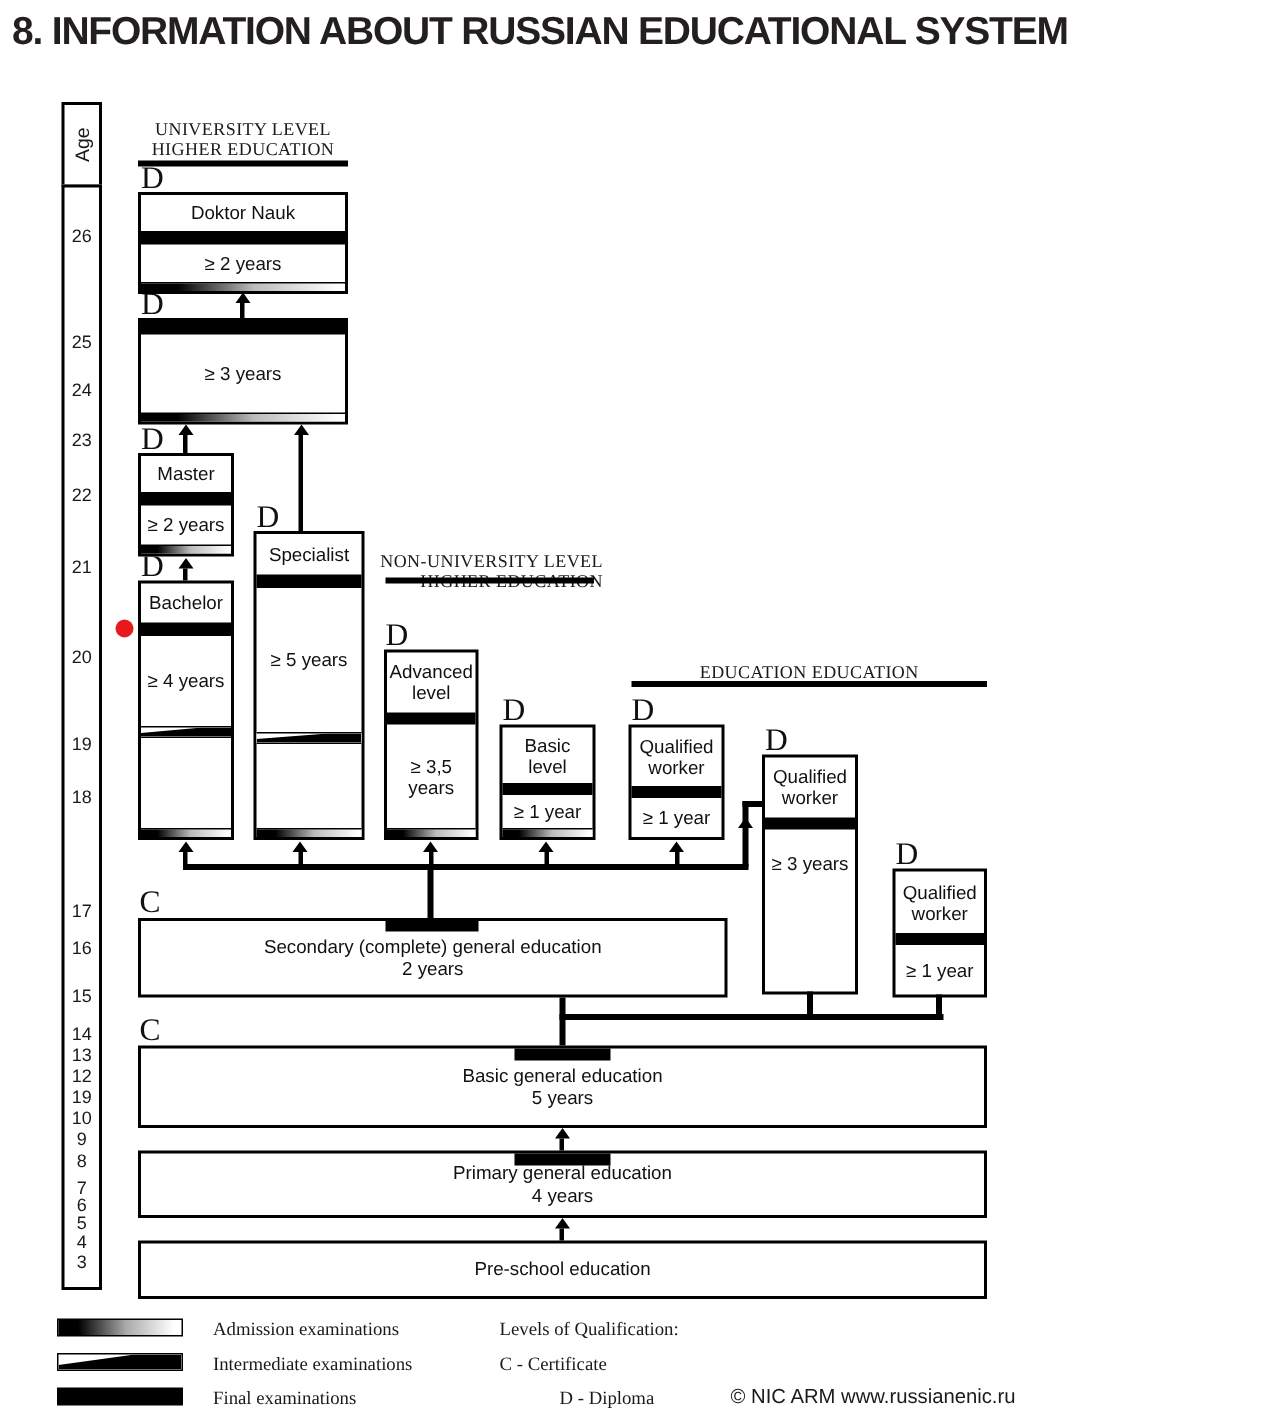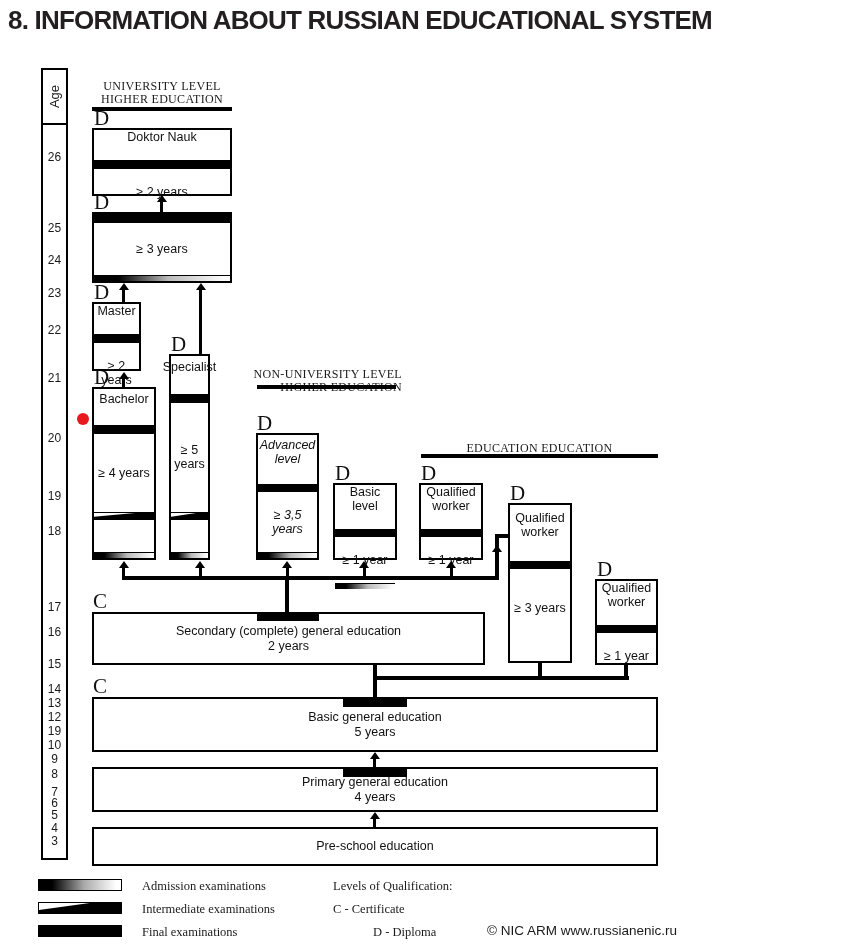--- a/index.html
+++ b/index.html
@@ -22,21 +22,21 @@
   .age-label span { transform:rotate(-90deg); font-size:13px; color:#1a1a1a; }
   .age-num { position:absolute; left:42px; width:25px; text-align:center; font-size:12px; color:#1a1a1a; }
   
   .sec-head {
     position:absolute; text-align:center;
     font-family:"Liberation Serif", serif; font-size:12px; line-height:13px; color:#1a1a1a;
     letter-spacing:0.3px;
   }
   .sec-rule { position:absolute; background:#000; height:4px; }
   
-  .pbox { position:absolute; border:2px solid #000; background:#fff; display:flex; flex-direction:column;gap:16px; }
+  .pbox { position:absolute; border:2px solid #000; background:#fff; display:flex; flex-direction:column; }
   .pbox-title, .pbox-years {
     display:flex; align-items:center; justify-content:center; text-align:center;
     font-size:12.5px; line-height:14px; color:#111; padding:0 2px;
   }
   .bar-final { background:#000; width:100%; flex:0 0 auto; }
   .bar-admission {
     width:100%; flex:0 0 auto;
     background:linear-gradient(90deg,#000 0%,#000 18%,#bbb 55%,#fdfdfd 96%);
     border-top:1px solid #000;
   }
@@ -145,46 +145,46 @@
     <div class="pbox-years spacer">≥ 2 years</div>
     <div class="bar-admission" style="height:6px"></div>
   </div>
 
   <div class="pbox" style="left:92px;top:212px;width:140px;height:71px;">
     <div class="bar-final" style="height:9px"></div>
     <div class="pbox-years spacer">≥ 3 years</div>
     <div class="bar-admission" style="height:6px"></div>
   </div>
 
-  <div class="pbox" style="left:92px;top:302px;width:49px;height:69px;">
+  <div class="pbox" style="left:92px;top:302px;width:64px;height:69px;">
     <div class="pbox-title" style="height:24px">Master</div>
     <div class="bar-final" style="height:9px"></div>
     <div class="pbox-years spacer">≥ 2 years</div>
     <div class="bar-admission" style="height:6px"></div>
   </div>
 
-  <div class="pbox" style="left:169px;top:354px;width:41px;height:206px;">
+  <div class="pbox" style="left:169px;top:354px;width:74px;height:206px;">
     <div class="pbox-title" style="height:27px">Specialist</div>
     <div class="bar-final" style="height:9px"></div>
     <div class="pbox-years" style="height:96px">≥ 5 years</div>
     <div class="bar-intermediate" style="height:8px"></div>
     <div class="spacer"></div>
     <div class="bar-admission" style="height:6px"></div>
   </div>
 
   <div class="pbox" style="left:92px;top:387px;width:64px;height:173px;">
     <div class="pbox-title" style="height:26px">Bachelor</div>
     <div class="bar-final" style="height:9px"></div>
     <div class="pbox-years" style="height:60px">≥ 4 years</div>
     <div class="bar-intermediate" style="height:8px"></div>
     <div class="spacer"></div>
     <div class="bar-admission" style="height:6px"></div>
   </div>
 
-  <div class="pbox" style="left:256px;top:433px;width:63px;height:127px;font-style:italic;">
+  <div class="pbox" style="left:256px;top:433px;width:63px;height:127px;">
     <div class="pbox-title" style="height:40px">Advanced level</div>
     <div class="bar-final" style="height:8px"></div>
     <div class="pbox-years spacer">≥ 3,5 years</div>
     <div class="bar-admission" style="height:6px"></div>
   </div>
 
   <div class="pbox" style="left:333px;top:483px;width:64px;height:77px;">
     <div class="pbox-title" style="height:37px">Basic level</div>
     <div class="bar-final" style="height:8px"></div>
     <div class="pbox-years spacer">≥ 1 year</div>

